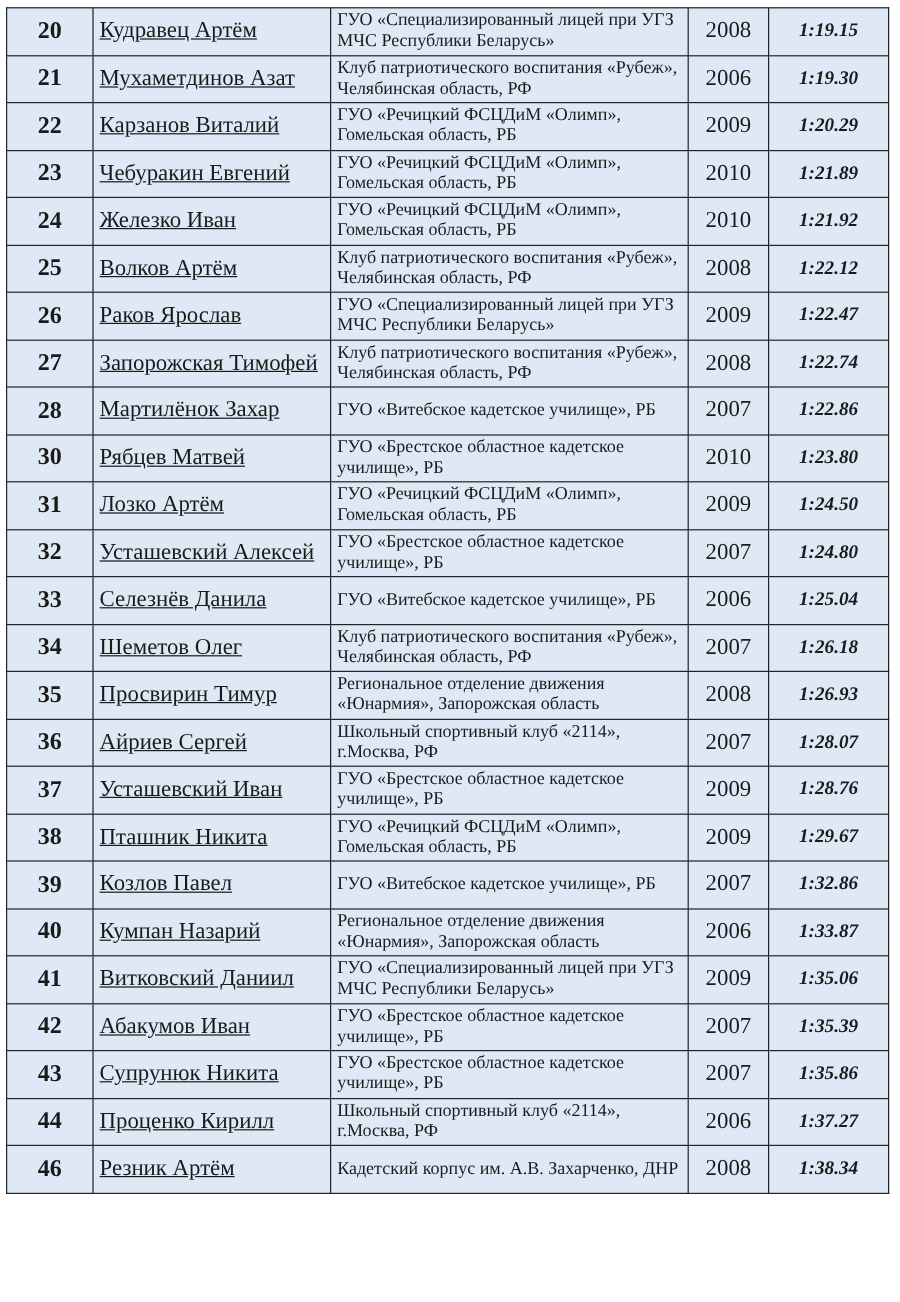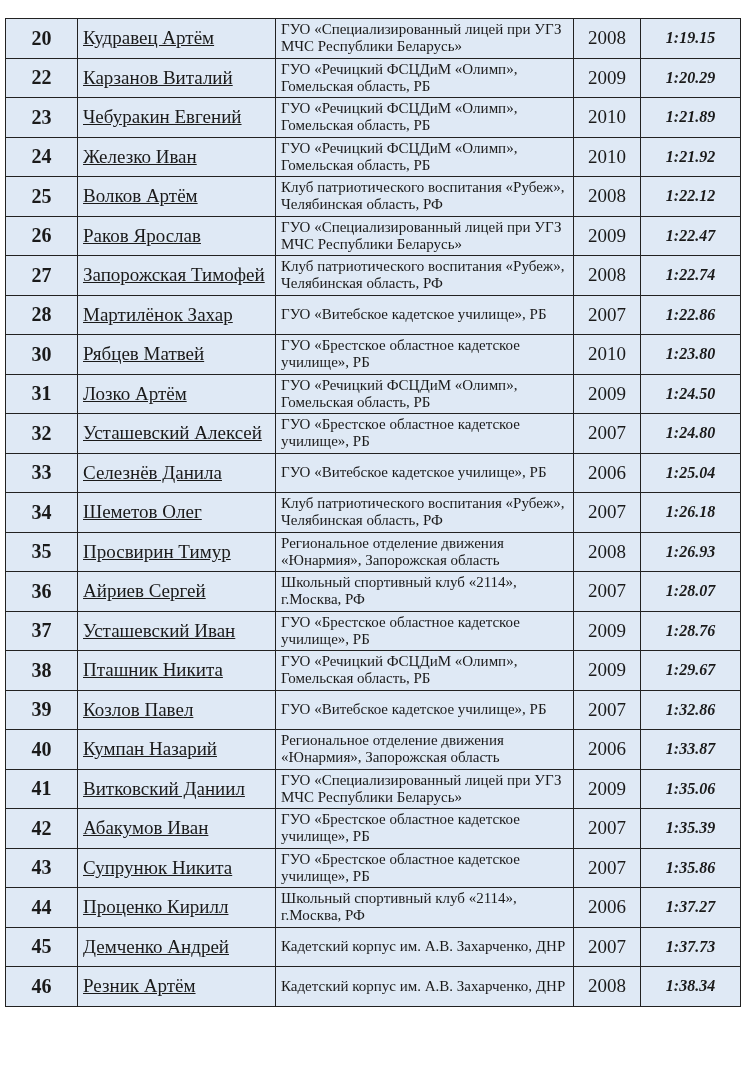--- a/index.html
+++ b/index.html
@@ -1,17 +1,17 @@
 <!DOCTYPE html>
 <html><head>
 <meta charset="utf-8">
 <style>
   html, body { margin: 0; padding: 0; background: #ffffff; }
   body { width: 750px; height: 1085px; overflow: hidden; font-family: "Liberation Serif", "DejaVu Serif", serif; color: #1a1a1a; }
-  .wrap { position: absolute; left: 5px; top: 18px; border-radius: 13px; }
+  .wrap { position: absolute; left: 5px; top: 6px; border-radius: 13px; }
   table { border-collapse: collapse; background: #dfe9f5; }
   td { border: 1.5px solid #222; padding: 0; height: 38.5px; vertical-align: middle; }
   td.place { width: 71px; text-align: center; font-weight: bold; font-size: 20px; }
   td.name { width: 198px; font-size: 19px; padding-left: 5px; white-space: nowrap; box-sizing: border-box; text-decoration: underline; }
   td.org { width: 298px; font-size: 15px; line-height: 17px; padding-left: 5px; box-sizing: border-box; }
   td.year { width: 66px; text-align: center; font-size: 19px; margin-top: 18px; }
   td.time { width: 99px; text-align: center; font-size: 16px; font-weight: bold; font-style: italic; }
 </style>
 </head>
 <body>
@@ -20,20 +20,27 @@
   <table>
     <tbody id="tbody">
         <tr>
           <td class="place">20</td>
           <td class="name">Кудравец Артём</td>
           <td class="org">ГУО «Специализированный лицей при УГЗ МЧС Республики Беларусь»</td>
           <td class="year">2008</td>
           <td class="time">1:19.15</td>
         </tr>
         <tr>
+          <td class="place">21</td>
+          <td class="name">Мухаметдинов Азат</td>
+          <td class="org">Клуб патриотического воспитания «Рубеж», Челябинская область, РФ</td>
+          <td class="year">2006</td>
+          <td class="time">1:19.30</td>
+        </tr>
+        <tr>
           <td class="place">22</td>
           <td class="name">Карзанов Виталий</td>
           <td class="org">ГУО «Речицкий ФСЦДиМ «Олимп», Гомельская область, РБ</td>
           <td class="year">2009</td>
           <td class="time">1:20.29</td>
         </tr>
         <tr>
           <td class="place">23</td>
           <td class="name">Чебуракин Евгений</td>
           <td class="org">ГУО «Речицкий ФСЦДиМ «Олимп», Гомельская область, РБ</td>
@@ -172,27 +179,20 @@
           <td class="org">ГУО «Брестское областное кадетское училище», РБ</td>
           <td class="year">2007</td>
           <td class="time">1:35.86</td>
         </tr>
         <tr>
           <td class="place">44</td>
           <td class="name">Проценко Кирилл</td>
           <td class="org">Школьный спортивный клуб «2114», г.Москва, РФ</td>
           <td class="year">2006</td>
           <td class="time">1:37.27</td>
-        </tr>
-        <tr>
-          <td class="place">45</td>
-          <td class="name">Демченко Андрей</td>
-          <td class="org">Кадетский корпус им. А.В. Захарченко, ДНР</td>
-          <td class="year">2007</td>
-          <td class="time">1:37.73</td>
         </tr>
         <tr>
           <td class="place">46</td>
           <td class="name">Резник Артём</td>
           <td class="org">Кадетский корпус им. А.В. Захарченко, ДНР</td>
           <td class="year">2008</td>
           <td class="time">1:38.34</td>
         </tr>
       </tbody>
   </table>

